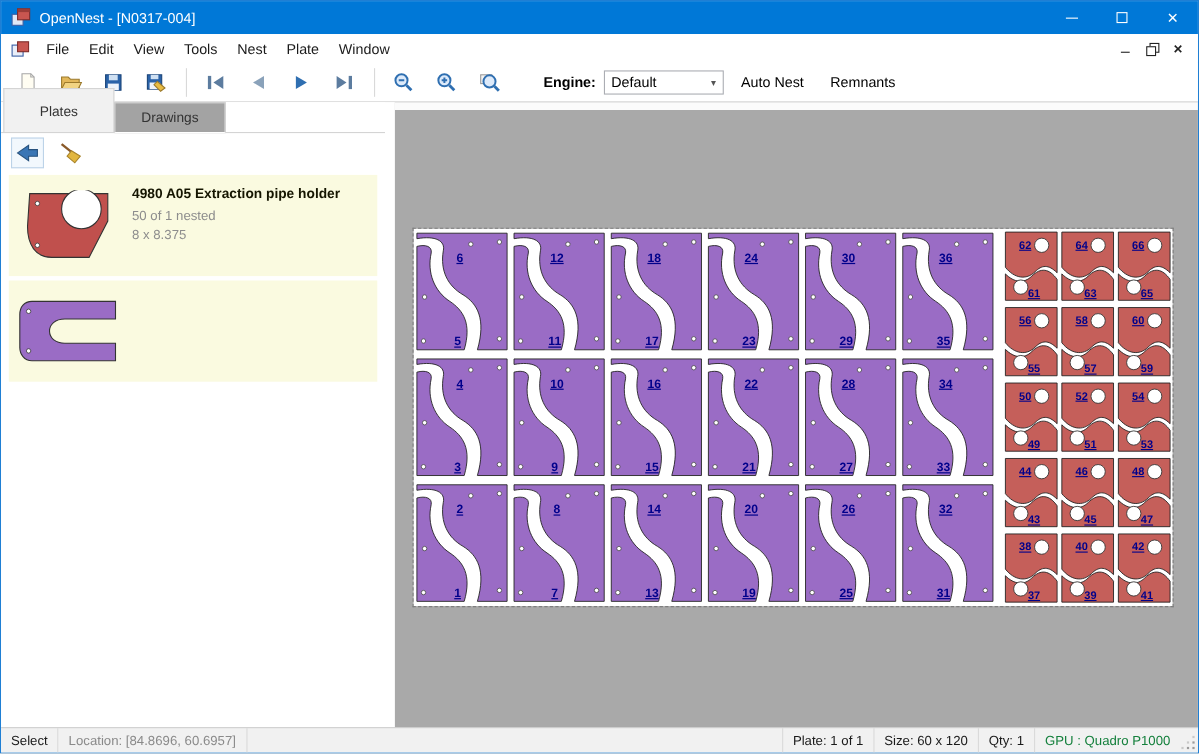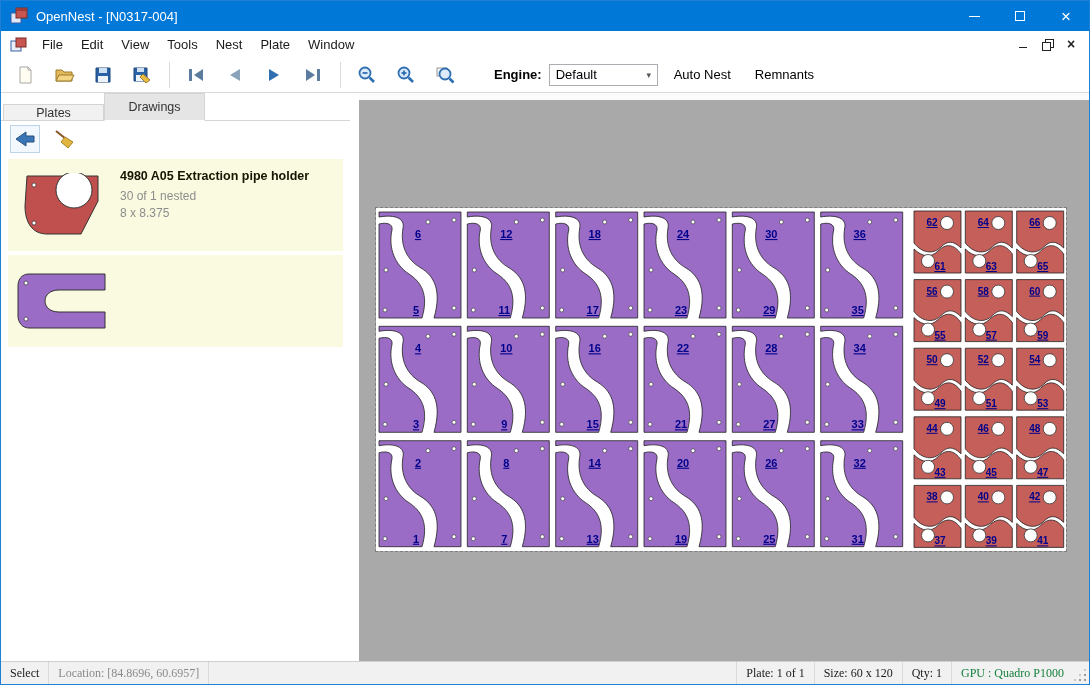--- a/index.html
+++ b/index.html
@@ -36,22 +36,22 @@
   .combo { width: 109px; height: 22px; border: 1px solid #abadb3; background: #fff; display: flex; align-items: center; }
   .combo-value { flex: 1; padding-left: 6px; font-size: 13px; }
   .combo-arrow { width: 16px; text-align: center; font-size: 9px; color: #555; }
   .tool-text { padding: 0 8px; margin-left: 8px; height: 26px; display: flex; align-items: center; }
 
   
   .content { flex: 1; display: flex; min-height: 0; }
 
   .left-panel { width: 349px; flex: 0 0 auto; display: flex; flex-direction: column; background: #fff; }
   .tabstrip { height: 28px; display: flex; align-items: flex-end; background: #fff; border-bottom: 1px solid #d4d4d4; padding-left: 2px; flex: 0 0 auto; }
-  .tab { width: 101px; height: 16px; display: flex; align-items: center; justify-content: center; font-size: 12.5px; color: #333; background: #f1f1f1; border: 1px solid #d4d4d4; border-bottom: none; }
-  .tab.active { height: 28px; background: #e5e5e5; border-bottom: 1px solid #fff; margin-bottom: -1px; z-index: 2; }
+  .tab { width: 101px; height: 40px; display: flex; align-items: center; justify-content: center; font-size: 12.5px; color: #333; background: #f1f1f1; border: 1px solid #d4d4d4; border-bottom: none; }
+  .tab.active { height: 28px; background: #a3a3a3; border-bottom: 1px solid #fff; margin-bottom: -1px; z-index: 2; }
   .panel-toolbar { height: 36px; display: flex; align-items: center; padding-left: 9px; gap: 9px; flex: 0 0 auto; }
   .ptbtn { width: 30px; height: 28px; display: flex; align-items: center; justify-content: center; }
   .ptbtn.framed { border: 1px solid #bcd3e8; background: #f2f8fd; }
   .drawing-list { flex: 1; padding: 2px 7px; overflow: hidden; }
   .drawing-item { display: flex; background: #fafae0; margin-bottom: 4px; padding: 8px 4px; min-height: 92px; }
   .thumb-box { width: 100px; flex: 0 0 auto; display: flex; align-items: center; justify-content: center; }
   .drawing-info { padding-left: 8px; padding-top: 2px; }
   .d-title { font-weight: bold; font-size: 12.5px; color: #151500; margin-bottom: 5px; }
   .d-sub { font-size: 12px; color: #8d8d8d; line-height: 17px; }
 
@@ -60,21 +60,21 @@
   .canvas { flex: 1; background: #a9a9a9; position: relative; border-top: 7px solid #fbfbfb; min-width: 0; }
   .plate { position: absolute; left: 17px; top: 108px; width: 690px; height: 343px; background: #fff; outline: 1px dashed #7e7e7e; }
   .plate svg { display: block; }
   .hole { fill: #fff; stroke: #444; stroke-width: 0.7; }
   .bite { fill: #fff; stroke: #333; stroke-width: 0.8; }
   .num { font-family: "Liberation Sans", sans-serif; font-size: 11px; font-weight: bold; fill: #00008b; text-anchor: middle; text-decoration: underline; }
   .numr { font-size: 10px; }
 
   
   .statusbar { height: 23px; background: #f1f1f1; border-top: 1px solid #cfcfcf; display: flex; align-items: center; font-size: 12px; color: #1a1a1a; flex: 0 0 auto; }
-  .sseg { padding: 0 9px; height: 100%; display: flex; align-items: center; border-right: 1px solid #dadada; font-family: Liberation Serif, serif; }
+  .sseg { padding: 0 9px; height: 100%; display: flex; align-items: center; border-right: 1px solid #dadada; }
   .sseg.loc { color: #8a8a8a; min-width: 160px; }
   .sright { margin-left: auto; display: flex; height: 100%; }
   .sright .sseg { border-right: none; border-left: 1px solid #dadada; }
   .sseg.gpu { color: #15803d; }
   .grip { width: 16px; height: 100%; position: relative; }
   .grip::after { content: ""; position: absolute; right: 3px; bottom: 3px; width: 2px; height: 2px; background: #9b9b9b;
     box-shadow: -5px 0 #9b9b9b, 0 -5px #9b9b9b, -10px 0 #c9c9c9, -5px -5px #c9c9c9, 0 -10px #c9c9c9; }
 </style>
 </head>
 <body>
@@ -240,21 +240,21 @@
           <div class="thumb-box">
             <svg width="82" height="64" viewBox="0 0 82 64">
               <path d="M6,3 L77,3 L77,28 L60,61 L26,61 C11,61 4,49 4,33 Z" fill="#c0504d" stroke="#333"></path>
               <circle cx="53" cy="17" r="18" fill="#fff" stroke="#333"></circle>
               <circle cx="13" cy="12" r="2" fill="#fff" stroke="#333" stroke-width="0.7"></circle>
               <circle cx="13" cy="50" r="2" fill="#fff" stroke="#333" stroke-width="0.7"></circle>
             </svg>
           </div>
           <div class="drawing-info">
             <div class="d-title">4980 A05 Extraction pipe holder</div>
-            <div class="d-sub">30 of 1 nested</div>
+            <div class="d-sub">50 of 1 nested</div>
             <div class="d-sub">8 x 8.375</div>
           </div>
         </div>
 
         <div class="drawing-item">
           <div class="thumb-box">
             <svg width="95" height="62" viewBox="0 0 95 62">
               <path d="M14,4 L90,4 L90,20 L44,20 C35,20 30,25 30,31 C30,37 35,42 44,42 L90,42 L90,58 L14,58 C7,58 3,52 3,46 L3,16 C3,9 7,4 14,4 Z" fill="#9a6cc5" stroke="#333"></path>
               <circle cx="11" cy="13" r="2" fill="#fff" stroke="#333" stroke-width="0.7"></circle>
               <circle cx="11" cy="49" r="2" fill="#fff" stroke="#333" stroke-width="0.7"></circle>

